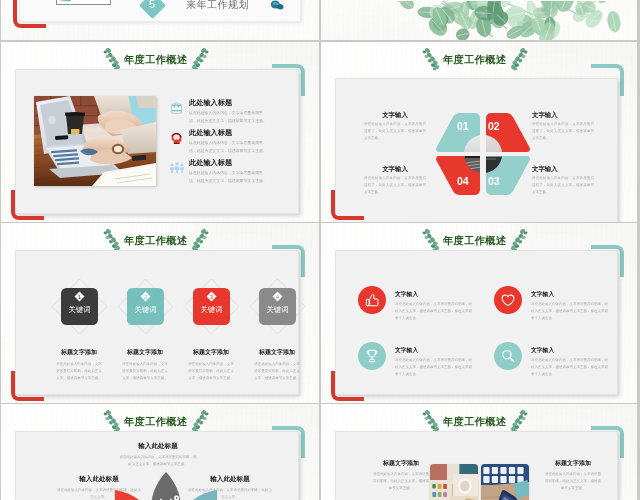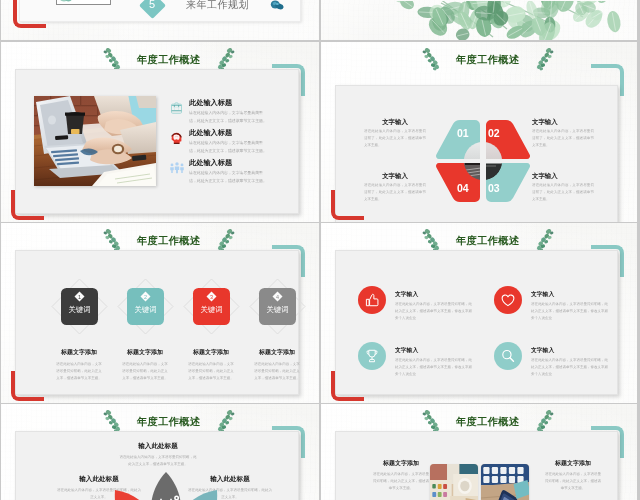--- a/index.html
+++ b/index.html
@@ -14,21 +14,21 @@
     background:
       repeating-linear-gradient(91deg, rgba(0,0,0,.006) 0 1px, rgba(255,255,255,0) 1px 5px),
       repeating-linear-gradient(1deg, rgba(0,0,0,.005) 0 1px, rgba(255,255,255,0) 1px 6px),
       radial-gradient(circle at 16% 20%, rgba(255,255,255,.9) 0 20%, rgba(255,255,255,0) 58%),
       radial-gradient(circle at 74% 70%, rgba(255,255,255,.7) 0 16%, rgba(255,255,255,0) 52%),
       radial-gradient(circle at 90% 15%, rgba(246,246,244,.9) 0 14%, rgba(255,255,255,0) 46%),
       linear-gradient(103deg,#fdfdfc 0%,#f6f6f4 26%,#fbfbfa 50%,#f4f4f2 74%,#fcfcfb 100%);
   }
 
   
-  .sec-wrap{position:absolute;display:flex;align-items:center;gap:13px;}
+  .sec-wrap{position:absolute;display:flex;align-items:center;gap:0;}
   .sec-title{font-weight:bold;color:#27591f;white-space:nowrap;letter-spacing:.4px;}
 
   
   .card{position:absolute;background:#f1f1f1;border:1px solid #e3e3e3;
     box-shadow:1.5px 2px 4px rgba(0,0,0,.16);}
   .corner-tr{position:absolute;border-top:4px solid #8ac9c4;border-right:4px solid #8ac9c4;
     border-top-right-radius:8px;}
   .corner-bl{position:absolute;border-bottom:4px solid #d6372e;border-left:4px solid #d6372e;
     border-bottom-left-radius:8px;}
 
@@ -421,21 +421,21 @@
     <div class="sec-wrap" style="left:100px;top:6px;">
       <svg width="22" height="24" viewBox="0 0 24 26">
           <use href="#leafsprig"></use>
         </svg>
       <span class="sec-title" style="font-size:10.2px;">年度工作概述</span>
       <svg width="22" height="24" viewBox="0 0 24 26" style="transform:scaleX(-1)">
           <use href="#leafsprig"></use>
         </svg>
     </div>
     <div class="corner-tr" style="left:270px;top:22px;width:33px;height:32px;"></div>
-    <div class="card" style="left:14px;top:43px;width:283px;height:145px;">
+    <div class="card" style="left:14px;top:36px;width:283px;height:145px;">
       <div class="cbody">
         <div class="pinwheel">
           <svg width="98" height="86" viewBox="0 0 98 86">
             <defs>
               <clipPath id="pwTL">
                   <path d="M46 41 H5 a3 3 0 0 1 -2.6 -4.5 L19 6 a8 8 0 0 1 7 -4 H41 a5 5 0 0 1 5 5 Z"></path>
                 </clipPath>
               <clipPath id="pwTR">
                   <path d="M52 41 H93 a3 3 0 0 0 2.6 -4.5 L79 6 a8 8 0 0 0 -7 -4 H57 a5 5 0 0 0 -5 5 Z"></path>
                 </clipPath>

